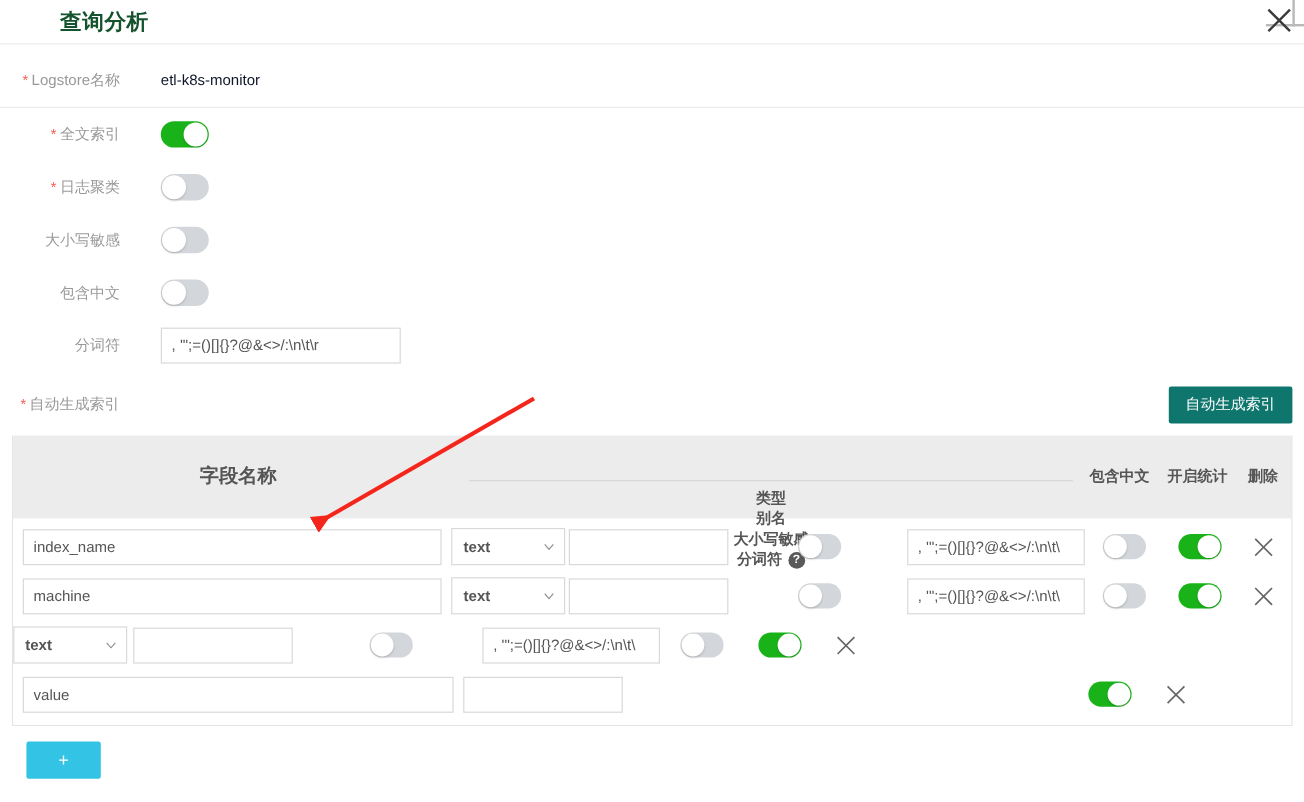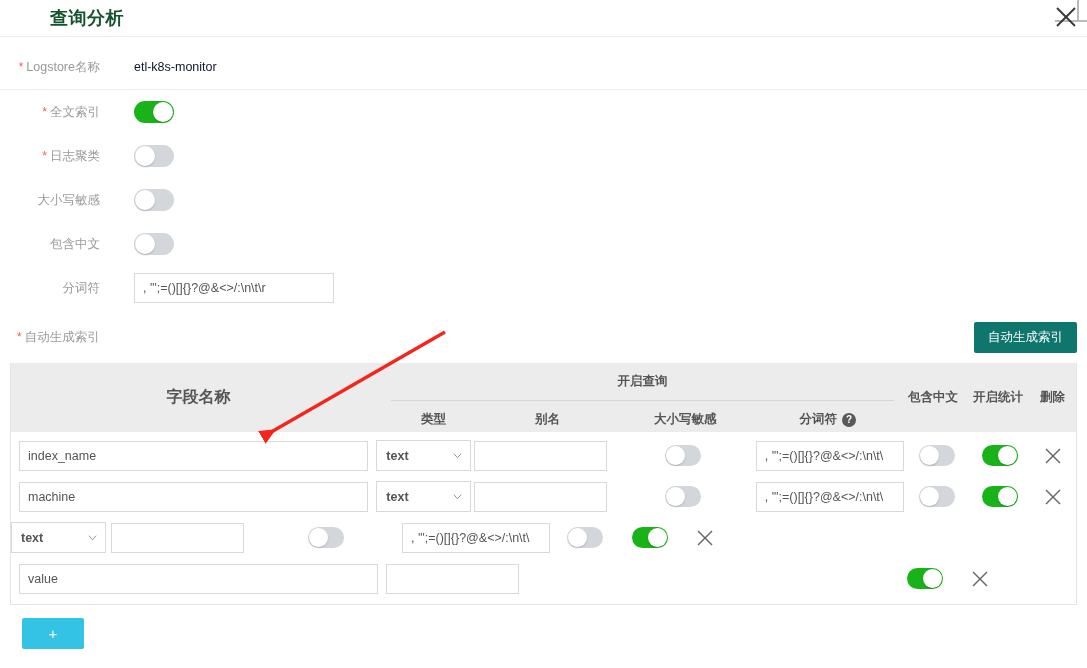--- a/index.html
+++ b/index.html
@@ -226,20 +226,21 @@
     background: #d6d6d6;
   }
   .th-sub-row {
     position: absolute;
     left: 375px;
     right: 177px;
     top: 44px;
     height: 25px;
     display: flex;
     align-items: center;
+    flex-direction: column;
   }
   .th-sub {
     font-size: 12.5px;
     color: #555555;
     font-weight: bold;
     text-align: center;
   }
   .th-sub.c-type   { width: 100px; }
   .th-sub.c-alias  { width: 140px; }
   .th-sub.c-case   { width: 150px; }
@@ -426,21 +427,20 @@
     <span class="req-star">*</span><span>自动生成索引</span>
   </div>
   <button class="btn-generate">自动生成索引</button>
 </div>
 
 <div class="table-wrap">
 
   <div class="thead">
     <div class="th-fieldname">字段名称</div>
 
-    <div class="th-group-title">开启查询</div>
     <div class="th-group-rule"></div>
 
     <div class="th-sub-row">
       <div class="th-sub c-type">类型</div>
       <div class="th-sub c-alias">别名</div>
       <div class="th-sub c-case">大小写敏感</div>
       <div class="th-sub c-delim">
         <span>分词符</span>
         <span class="help-icon">?</span>
       </div>

